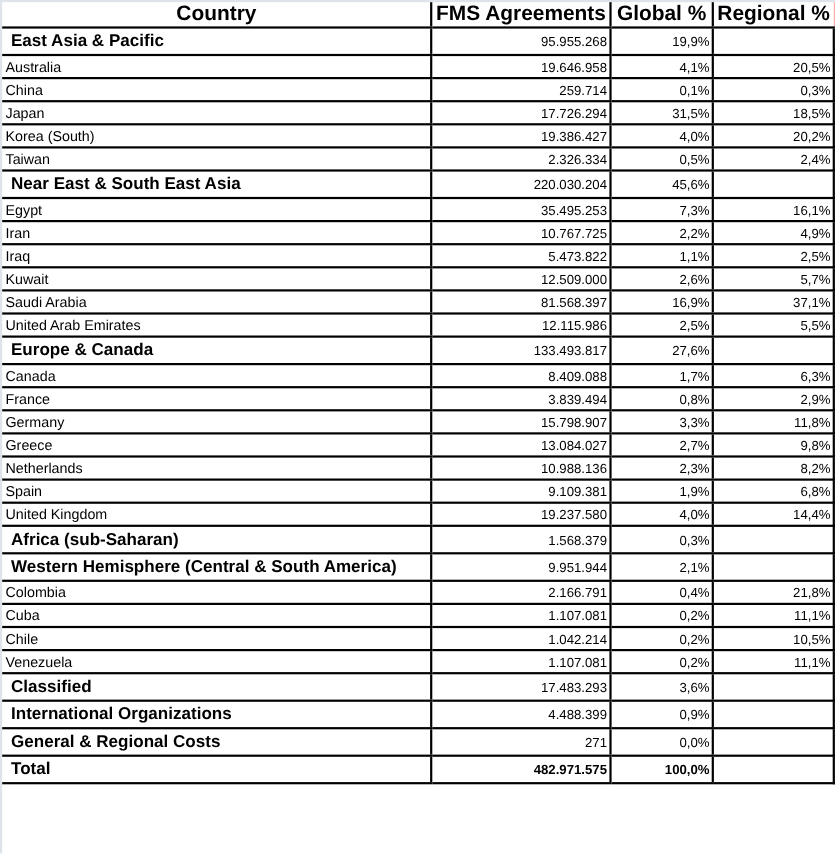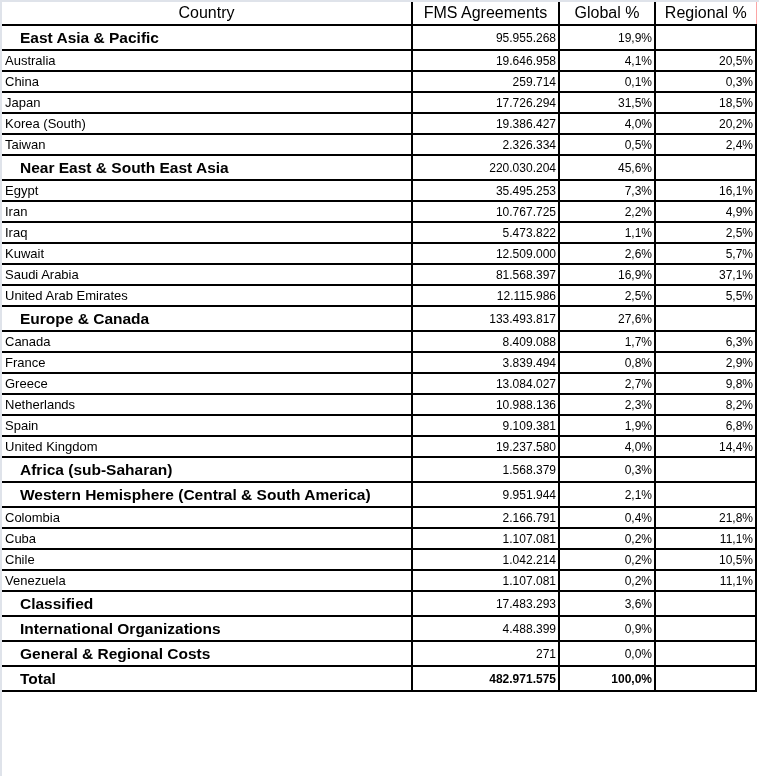--- a/index.html
+++ b/index.html
@@ -3,30 +3,30 @@
   <meta charset="utf-8">
   <style>
     html, body { margin: 0; padding: 0; background: #ffffff; }
     body { width: 759px; height: 776px; overflow: hidden; position: relative;
            font-family: "Liberation Sans", "DejaVu Sans", sans-serif; color: #000; }
     .left-edge { position: absolute; left: 0; top: 0; width: 2px; height: 776px; background: #dfe3ea; }
     .top-edge { position: absolute; left: 0; top: 0; width: 759px; height: 2px; background: #dfe3ea; }
     table { position: absolute; left: 2px; top: 2px; border-collapse: collapse; table-layout: fixed; }
     col.c1 { width: 410px; } col.c2 { width: 147px; } col.c3 { width: 96px; } col.c4 { width: 101px; }
     td, th { padding: 0 3px; white-space: nowrap; overflow: hidden; }
-    th { height: 22px; font-size: 16px; font-weight: normal; text-align: center;
+    th { height: 22px; font-size: 19px; font-weight: bold; text-align: center;
          border-bottom: 2px solid #000; border-left: 2px solid #000; }
     th:first-child { border-left: none; }
     th:last-child { border-right: 1px solid #fca5a5; }
     td { border-bottom: 2px solid #000; border-left: 2px solid #000; }
     td:first-child { border-left: none; }
     td:last-child { border-right: 2px solid #000; padding-left: 16px; }
     tr.section td { height: 23px; }
     tr.country td { height: 19px; }
-    tr.section td.name { font-size: 15.5px; font-weight: bold; padding-left: 18px; margin-top: 32px; }
+    tr.section td.name { font-size: 15.5px; font-weight: bold; padding-left: 8px; margin-top: 32px; }
     tr.country td.name { font-size: 13px; }
     td.num { text-align: right; font-size: 12px; padding-right: 2px; }
     tr.total td.num { font-weight: bold; }
     tr.section td.num { vertical-align: middle; }
   </style>
 </head>
 <body>
 
 <div class="left-edge"></div>
 <div class="top-edge"></div>
@@ -137,20 +137,26 @@
         <td class="num">1,7%</td>
         <td class="num">6,3%</td>
       </tr>
       <tr class="country">
         <td class="name">France</td>
         <td class="num">3.839.494</td>
         <td class="num">0,8%</td>
         <td class="num">2,9%</td>
       </tr>
       <tr class="country">
+        <td class="name">Germany</td>
+        <td class="num">15.798.907</td>
+        <td class="num">3,3%</td>
+        <td class="num">11,8%</td>
+      </tr>
+      <tr class="country">
         <td class="name">Greece</td>
         <td class="num">13.084.027</td>
         <td class="num">2,7%</td>
         <td class="num">9,8%</td>
       </tr>
       <tr class="country">
         <td class="name">Netherlands</td>
         <td class="num">10.988.136</td>
         <td class="num">2,3%</td>
         <td class="num">8,2%</td>

